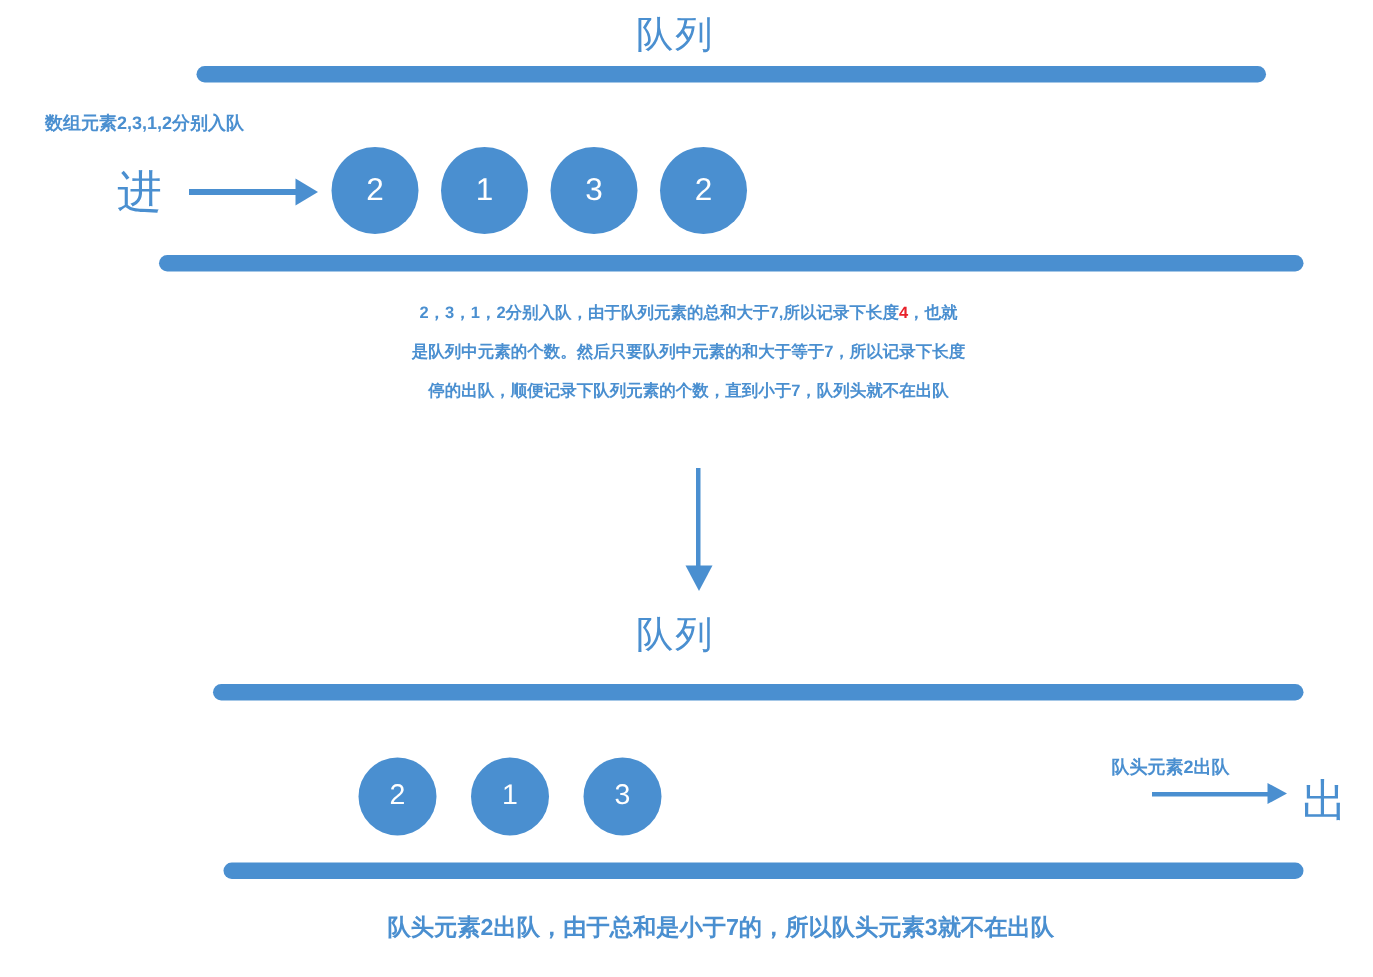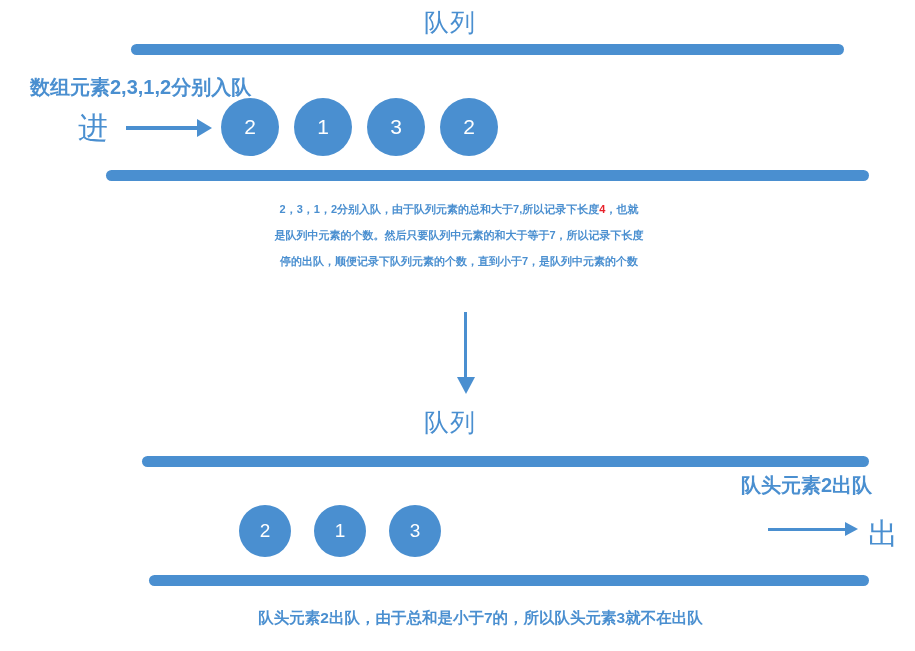--- a/index.html
+++ b/index.html
@@ -54,21 +54,21 @@
     font-family: "Liberation Sans", sans-serif;
   }
   .node.small {
     width: 52px;
     height: 52px;
     font-size: 19px;
   }
 
   
   .label-note {
-    font-size: 20px;
+    font-size: 12px;
     color: #4a8fd0;
     font-weight: bold;
     white-space: nowrap;
   }
   .big-char {
     font-size: 30px;
     color: #4a8fd0;
     font-weight: 400;
   }
 
@@ -149,36 +149,36 @@
     <div class="node">1</div>
     <div class="node">3</div>
     <div class="node">2</div>
   </div>
 
   <div class="abs rail" style="left:106px; top:170px; width:763px;"></div>
 
   <div class="abs para" style="left:76px; top:196px; width:766px;">
     <span>2，3，1，2分别入队，由于队列元素的总和大于7,所以记录下长度</span><span class="hl">4</span><span>，也就</span><br>
     <span>是队列中元素的个数。然后只要队列中元素的和大于等于7，所以记录下长度</span><br>
-    <span>停的出队，顺便记录下队列元素的个数，直到小于7，是队列中元素的个数</span>
+    <span>停的出队，顺便记录下队列元素的个数，直到小于7，队列头就不在出队</span>
   </div>
 
   <div class="abs v-arrow" style="left:464px; top:312px; height:66px;"></div>
 
   <div class="abs queue-title" style="left:310px; top:406px; width:280px;">队列</div>
 
   <div class="abs rail" style="left:142px; top:456px; width:727px;"></div>
 
   <div class="abs" style="left:239px; top:505px; display:flex; gap:23px;">
     <div class="node small">2</div>
     <div class="node small">1</div>
     <div class="node small">3</div>
   </div>
 
-  <div class="abs label-note" style="left:741px; top:472px;text-align:center;">队头元素2出队</div>
+  <div class="abs label-note" style="left:741px; top:503px;text-align:center;">队头元素2出队</div>
 
   <div class="abs h-arrow thin" style="left:768px; top:528px; width:78px;"></div>
 
   <div class="abs big-char" style="left:868px; top:514px;">出</div>
 
   <div class="abs rail" style="left:149px; top:575px; width:720px;"></div>
 
   <div class="abs caption" style="left:0px; top:608px; width:915px;padding-left:23px;">队头元素2出队，由于总和是小于7的，所以队头元素3就不在出队</div>
 
 </div>

